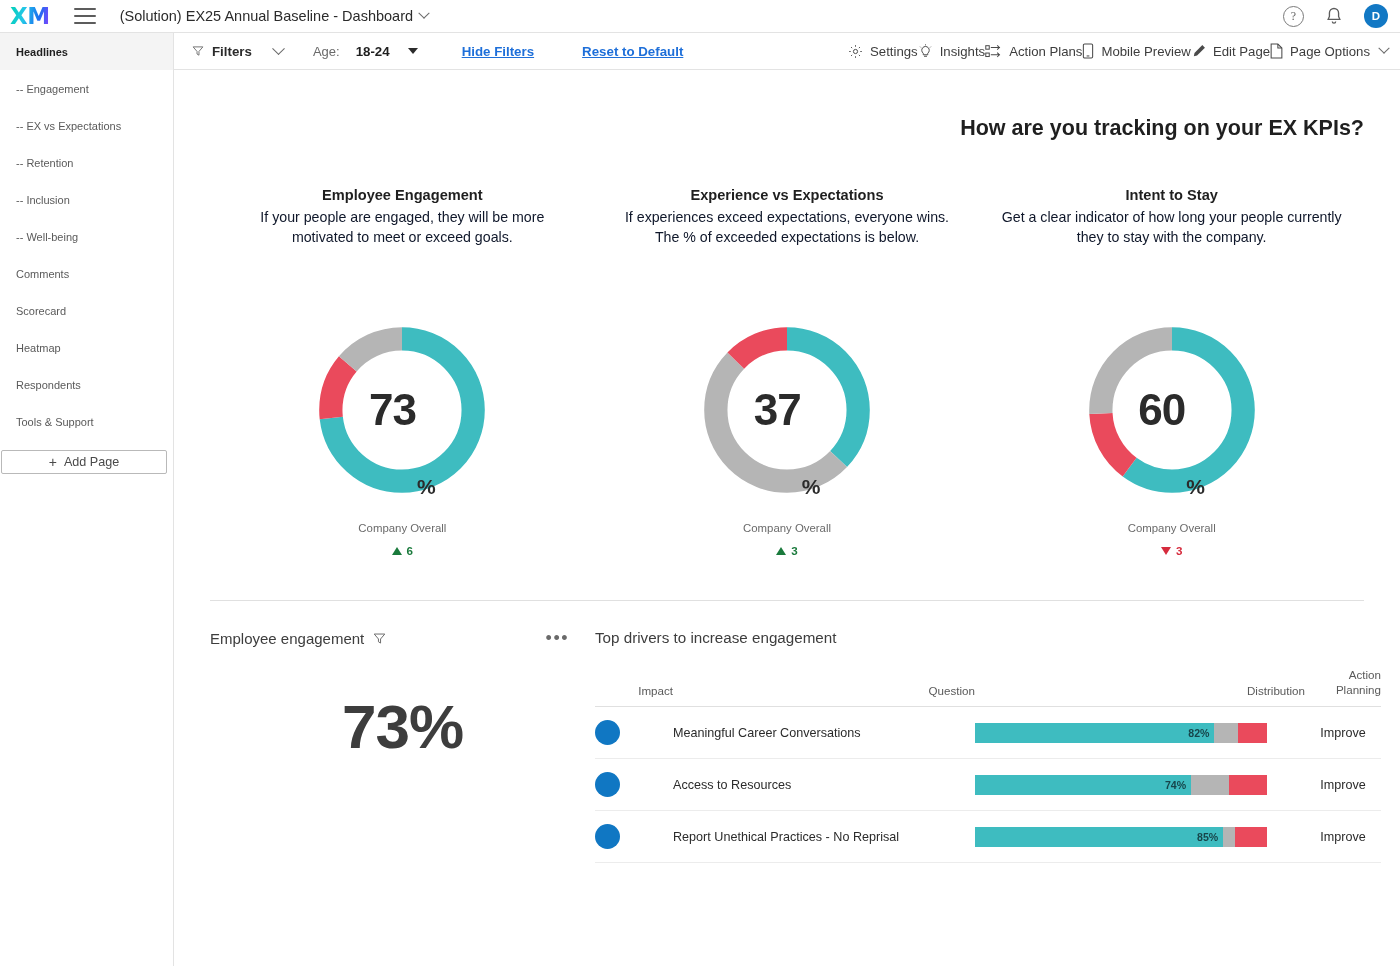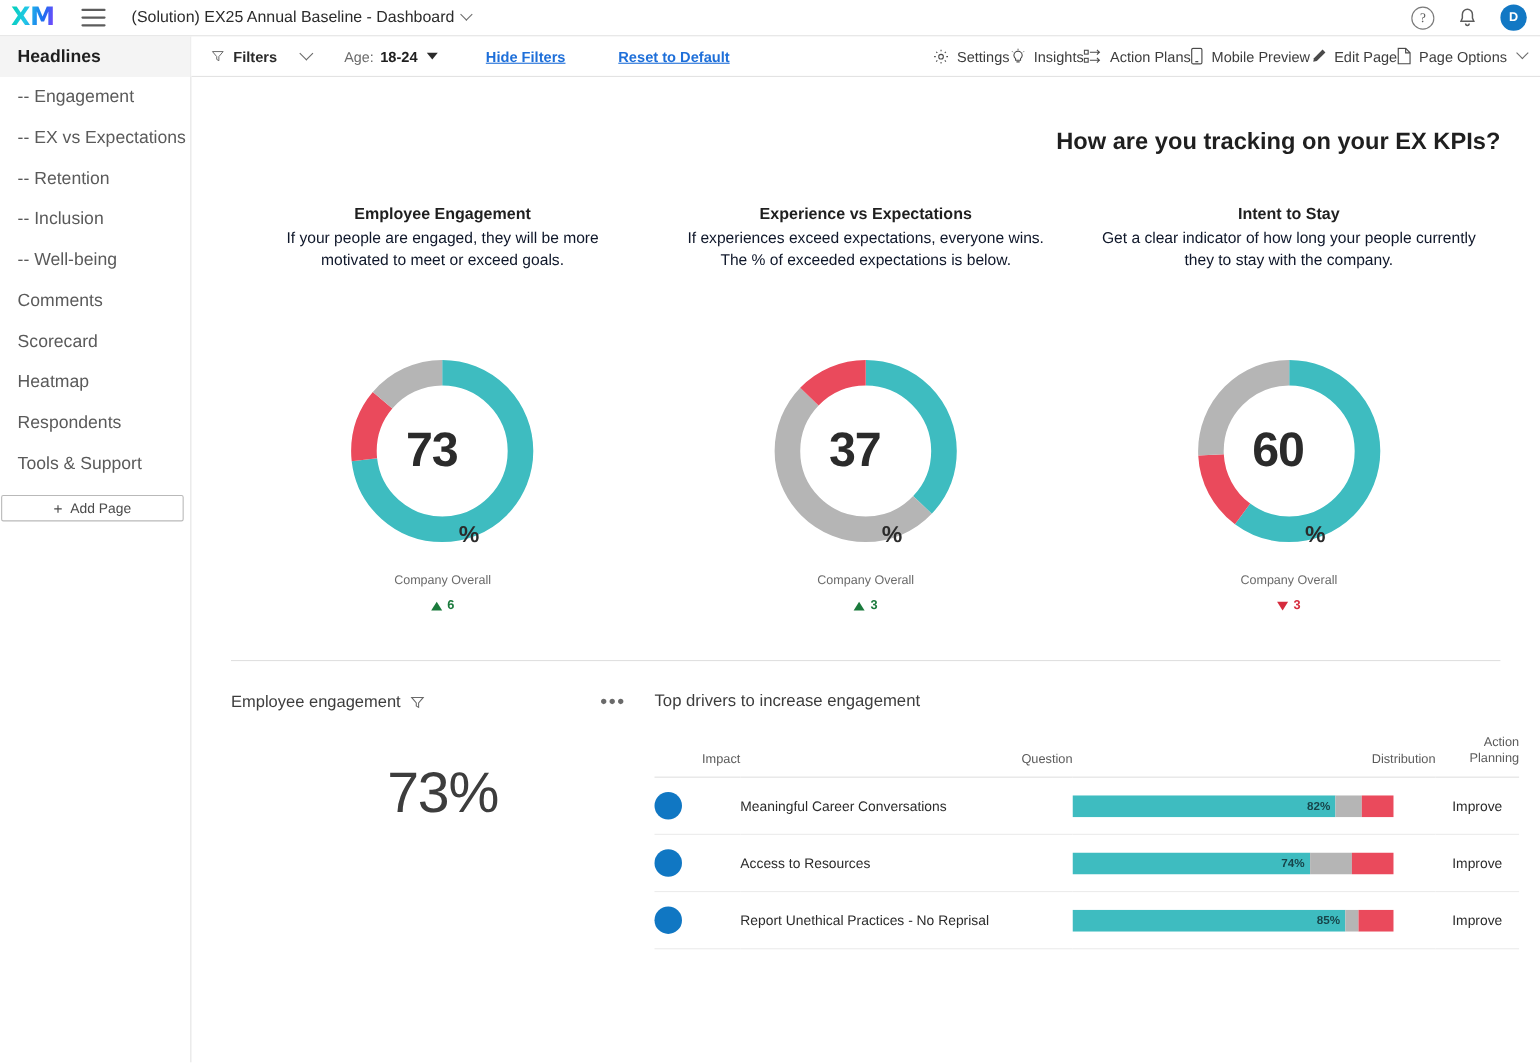--- a/index.html
+++ b/index.html
@@ -61,21 +61,21 @@
   
   .body-wrap { display: flex; height: 933px; }
 
   
   .sidebar {
     width: 174px; min-width: 174px; border-right: 1px solid #e3e3e3;
     background: #fff; padding-top: 0;
   }
   .side-item {
     height: 37px; display: flex; align-items: center;
-    padding-left: 16px; font-size: 16px; color: #5a5a5a; cursor: pointer;
+    padding-left: 16px; font-size: 11px; color: #5a5a5a; cursor: pointer;
   }
   .side-item.active { background: #f4f4f4; color: #1f1f1f; font-weight: 700; }
   .side-item.sub { color: #5a5a5a; }
   .add-page {
     margin: 10px 6px 0 1px; height: 24px;
     border: 1px solid #b9b9b9; border-radius: 2px;
     display: flex; align-items: center; justify-content: center;
     gap: 7px; font-size: 12.6px; color: #4a4a4a; cursor: pointer; background: #fff;
   }
   .plus { font-size: 14px; line-height: 1; }
@@ -89,21 +89,21 @@
     display: flex; align-items: center; padding: 0 12px 0 18px; gap: 0;
     background: #fff;
   }
   .tb-filters { display: flex; align-items: center; gap: 8px; font-size: 13.3px; font-weight: 700; color: #2b2b2b; cursor: pointer; }
   .funnel { width: 12px; height: 12px; }
   .tb-caret {
     margin-left: 22px; width: 9px; height: 9px;
     border-right: 1.5px solid #6b6b6b; border-bottom: 1.5px solid #6b6b6b;
     transform: rotate(45deg) translate(-2px,-2px); cursor: pointer;
   }
-  .tb-age { margin-left: 30px; font-size: 13px; color: #6a6a6a; display: flex; align-items: center; gap: 6px; cursor: pointer; }
+  .tb-age { margin-left: 30px; font-size: 13px; color: #6a6a6a; display: flex; align-items: center; gap: 16px; cursor: pointer; }
   .tb-age b { color: #1f1f1f; font-size: 13.3px; }
   .caret-solid { width: 0; height: 0; border-left: 5px solid transparent; border-right: 5px solid transparent; border-top: 6px solid #2b2b2b; margin-left: 2px; }
   .tb-link { margin-left: 44px; font-size: 13.3px; color: #1e6fd9; text-decoration: underline; font-weight: 700; cursor: pointer; }
   .tb-link.second { margin-left: 48px; }
   .tb-actions { margin-left: auto; display: flex; align-items: center; }
   .tb-act { display: flex; align-items: center; gap: 7px; font-size: 13.2px; color: #3d3d3d; cursor: pointer; }
   .tb-act svg { flex: none; }
   .po-caret { width: 8px; height: 8px; border-right: 1.4px solid #6b6b6b; border-bottom: 1.4px solid #6b6b6b; transform: rotate(45deg) translate(-2px,-2px); margin-left: 3px; }
 
   
@@ -136,21 +136,21 @@
   .divider { border-top: 1px solid #e0e0e0; margin: 43px 0 0 0; }
 
   
   .lower { display: flex; margin-top: 28px; }
   .widget-left { width: 385px; min-width: 385px; }
   .widget-head {
     display: flex; align-items: center; font-size: 15px; color: #3d3d3d;
   }
   .widget-head .funnel2 { margin-left: 9px; }
   .dots { margin-left: auto; color: #6a6a6a; font-size: 18px; letter-spacing: 1.5px; cursor: pointer; line-height: 1; padding-right: 26px; }
-  .big-pct { text-align: center; font-size: 52px; color: #3d3d3d; margin-top: 44px; font-weight: 400; letter-spacing: -1px; }
+  .big-pct { text-align: center; font-size: 62px; color: #3d3d3d; margin-top: 44px; font-weight: 700; letter-spacing: -1px; }
 
   .widget-right { flex: 1; min-width: 0; }
   .drivers-title { font-size: 15.2px; color: #3d3d3d; }
   table.drivers { width: 100%; border-collapse: collapse; margin-top: 22px; table-layout: fixed; }
   table.drivers th {
     font-size: 11.6px; font-weight: 400; color: #5a5a5a; text-align: right;
     padding-bottom: 9px; border-bottom: 1px solid #e0e0e0; vertical-align: bottom;
   }
   th.c-impact { width: 78px; }
   th.c-question { width: 302px; }

